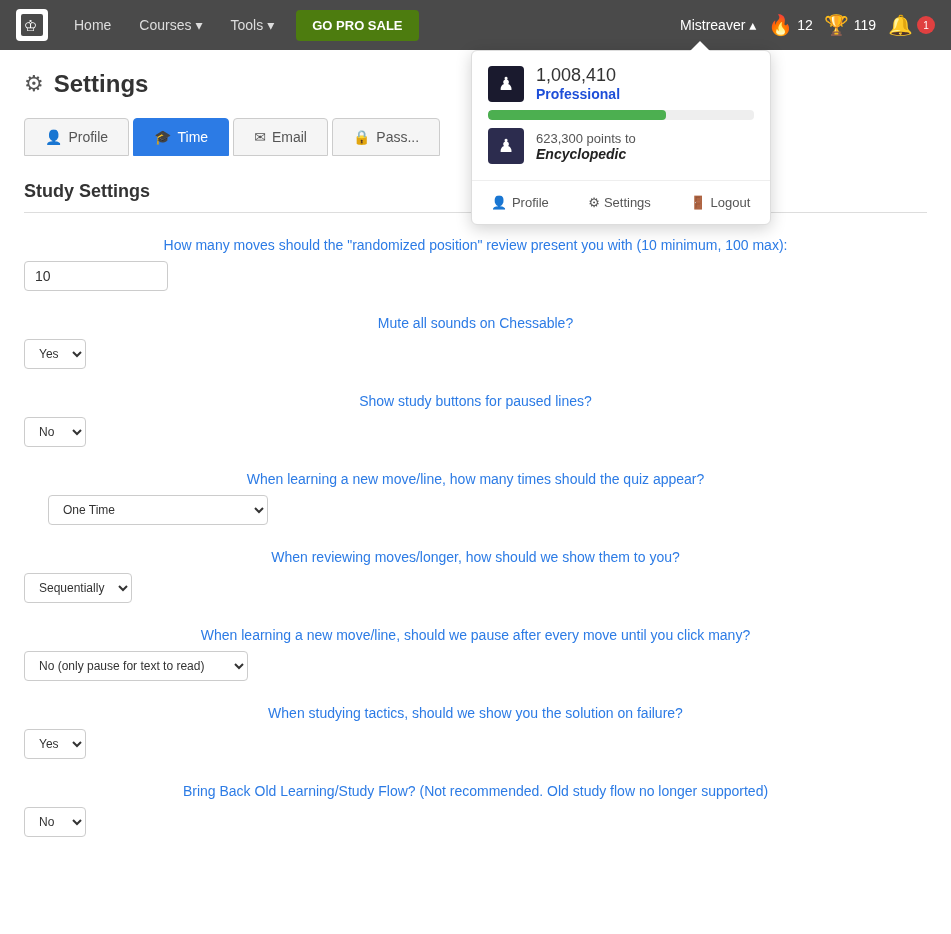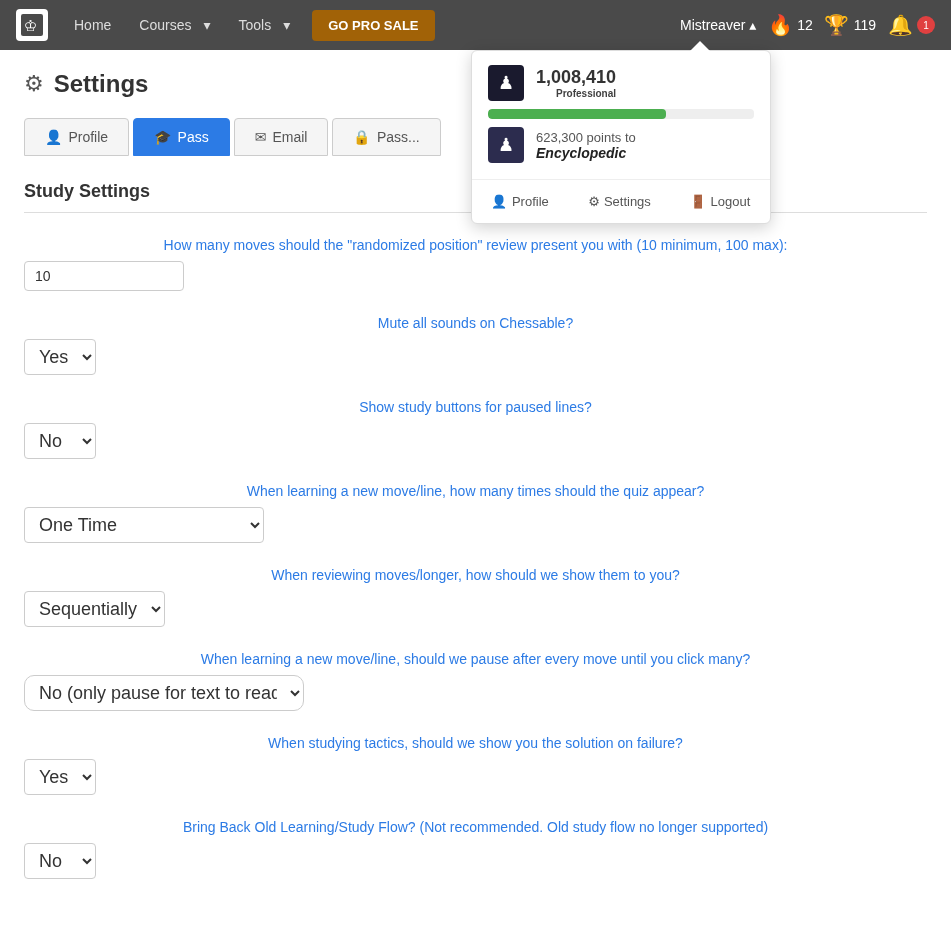--- a/index.html
+++ b/index.html
@@ -24,26 +24,26 @@
     }
     .navbar-logo svg { width: 22px; height: 22px; }
     .navbar-link {
       color: #ddd;
       text-decoration: none;
       padding: 6px 10px;
       font-size: 14px;
       cursor: pointer;
     }
     .navbar-dropdown {
-      display: flex; align-items: center; gap: 12px;
+      display: flex; align-items: center; gap: 4px;
       color: #ddd; cursor: pointer; padding: 6px 10px;
       font-size: 14px;
     }
     .go-pro-btn {
-      background: #a16207;
+      background: #4d7c0f;
       color: #fff;
       border: none;
       padding: 8px 16px;
       border-radius: 4px;
       font-weight: bold;
       font-size: 13px;
       cursor: pointer;
       margin-left: 4px;
       text-align: right;
     }
@@ -104,27 +104,27 @@
     }
     .dropdown-avatar {
       width: 36px; height: 36px;
       background: #1a1a2e;
       border-radius: 4px;
       display: flex; align-items: center; justify-content: center;
       color: #fff; font-size: 18px;
     }
     .dropdown-points-text {
       font-size: 18px;
+      font-weight: normal;
+      color: #333;
+    }
+    .dropdown-rank {
+      font-size: 14px;
       font-weight: bold;
-      color: #333;
-    }
-    .dropdown-rank {
-      font-size: 10px;
-      font-weight: bold;
-      color: #404040;
+      color: #1d4ed8;
       text-align: right;
     }
     .progress-bar-outer {
       background: #eee;
       border-radius: 4px;
       height: 10px;
       margin: 4px 0 8px 0;
       overflow: hidden;
     }
     .progress-bar-inner {
@@ -226,39 +226,39 @@
       font-size: 14px;
       color: #2c7be5;
       margin-bottom: 8px;
       text-align: center;
     }
     .setting-input {
       border: 1px solid #ccc;
       border-radius: 4px;
       padding: 6px 10px;
       font-size: 14px;
-      width: 160px;
+      width: 144px;
       color: #333;
     }
     .setting-select {
       border: 1px solid #ccc;
       border-radius: 4px;
       padding: 6px 10px;
-      font-size: 18px;
+      font-size: 12px;
       color: #333;
       background: #fff;
       cursor: pointer;
       appearance: auto;
     }
     .setting-select-wide {
-      width: 240px;
+      width: 220px;
+      margin-left: 24px;
     }
     .setting-select-widest {
-      width: 280px;
-      border-radius: 10px;
+      width: 224px;
     }
   </style>
 </head>
 <body>
 
 <nav class="navbar">
   <div class="navbar-logo">
     <svg viewBox="0 0 32 32" fill="none" xmlns="http://www.w3.org/2000/svg">
       <rect width="32" height="32" fill="#4a4a4a" rx="3"></rect>
       <text x="4" y="24" font-size="22" fill="white">♔</text>
@@ -339,21 +339,21 @@
     <h1 class="page-title">Settings</h1>
   </div>
 
   <div class="tabs">
     <button class="tab-btn">
       <span>👤</span>
       <span>Profile</span>
     </button>
     <button class="tab-btn active">
       <span>🎓</span>
-      <span>Pass</span>
+      <span>Time</span>
     </button>
     <button class="tab-btn">
       <span>✉</span>
       <span>Email</span>
     </button>
     <button class="tab-btn">
       <span>🔒</span>
       <span>Pass...</span>
     </button>
   </div>

